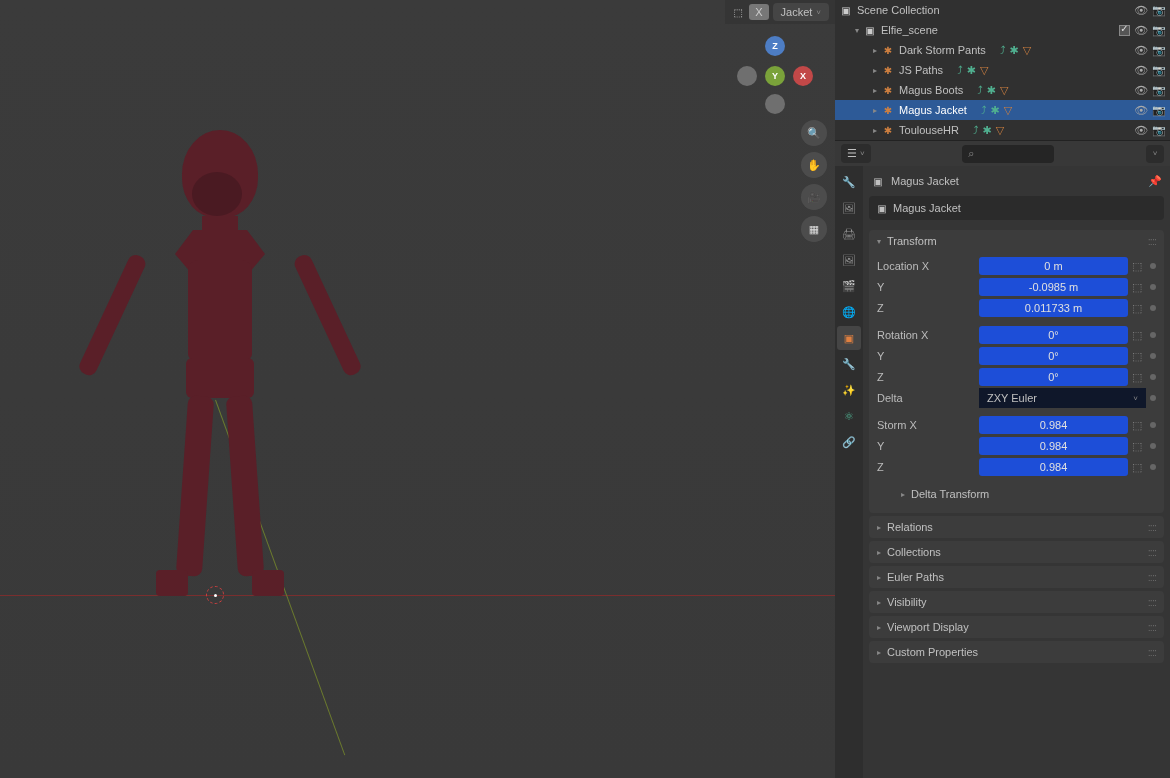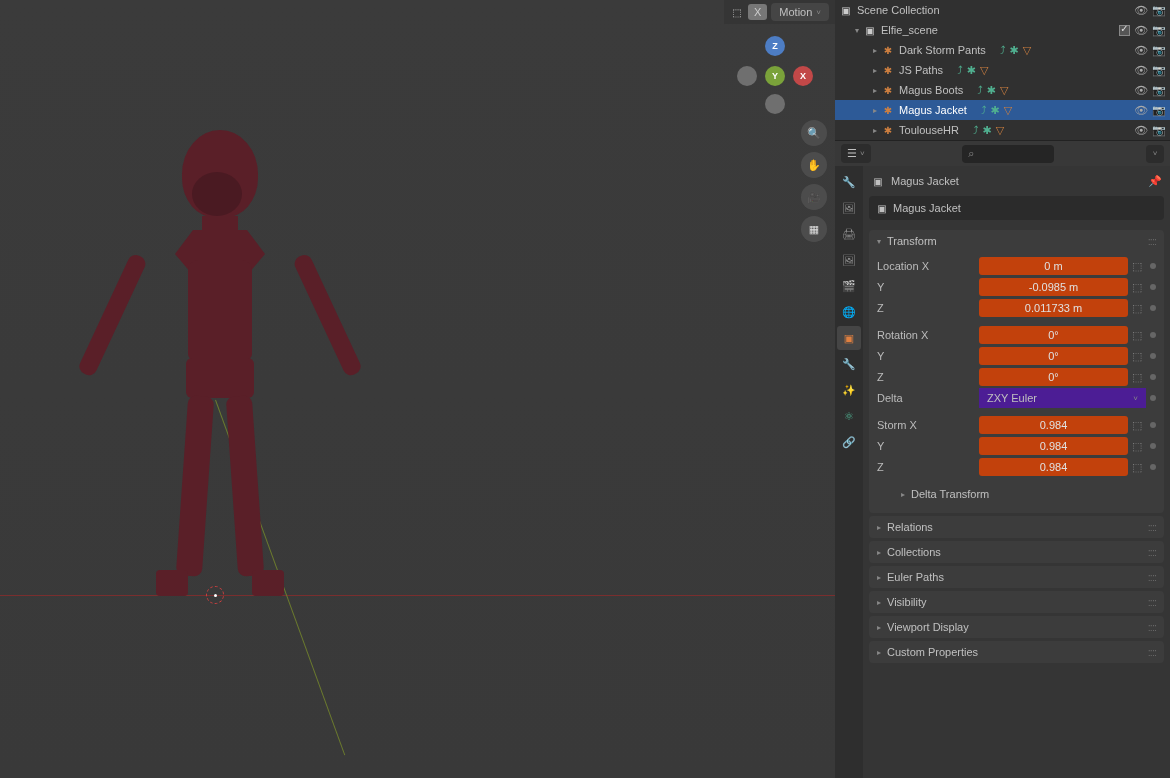--- a/index.html
+++ b/index.html
@@ -72,35 +72,35 @@
 .props-content { flex: 1; padding: 4px 6px; overflow-y: auto; }
 .crumb { display: flex; align-items: center; gap: 6px; padding: 4px 2px; }
 .pin { color: #888; cursor: pointer; }
 .name-fld { display: flex; align-items: center; gap: 4px; background: #2b2b2b; border-radius: 4px; height: 24px; padding: 0 6px; margin: 4px 0 10px; }
 .panel { background: #3c3c3c; border-radius: 4px; margin-bottom: 3px; }
 .panel-hd { display: flex; align-items: center; padding: 5px 8px; gap: 6px; cursor: pointer; }
 .panel-hd .grip { margin-left: auto; color: #666; letter-spacing: -1px; }
 .panel-body { padding: 4px 8px 8px; }
 .prop-row { display: flex; align-items: center; height: 20px; gap: 4px; margin-bottom: 1px; }
 .prop-label { width: 98px; color: #bbb; padding-right: 6px; }
-.prop-val { flex: 1; background: #c2410c; border-radius: 3px; text-align: center; height: 18px; line-height: 18px; color: #e0e0e0; cursor: ew-resize; }
+.prop-val { flex: 1; background: #1d4ed8; border-radius: 3px; text-align: center; height: 18px; line-height: 18px; color: #e0e0e0; cursor: ew-resize; }
 .prop-link { width: 14px; color: #888; cursor: pointer; }
 .prop-dot { width: 6px; height: 6px; border-radius: 50%; background: #666; cursor: pointer; }
-.mode-dd { flex: 1; background: #4c1d95; border-radius: 0; height: 20px; display: flex; align-items: center; justify-content: space-between; padding: 0 8px; cursor: pointer; }
+.mode-dd { flex: 1; background: #0f172a; border-radius: 0; height: 20px; display: flex; align-items: center; justify-content: space-between; padding: 0 8px; cursor: pointer; }
 .sub-panel { display: flex; align-items: center; padding: 5px 8px 5px 24px; gap: 6px; cursor: pointer; }
 </style>
 </head>
 <body>
 
 <div class="viewport">
   <div class="viewport-header">
     <span class="ic">⬚</span>
     <span class="hdr-btn x">X</span>
     <div class="options-dd">
-      <span>Motion</span>
+      <span>Jacket</span>
       <span class="tri">˅</span>
     </div>
   </div>
   <div class="gizmo">
     <div class="gizmo-axis axis-z">Z</div>
     <div class="gizmo-axis axis-neg axis-nx"></div>
     <div class="gizmo-axis axis-y">Y</div>
     <div class="gizmo-axis axis-x">X</div>
     <div class="gizmo-axis axis-neg axis-nz"></div>
   </div>

